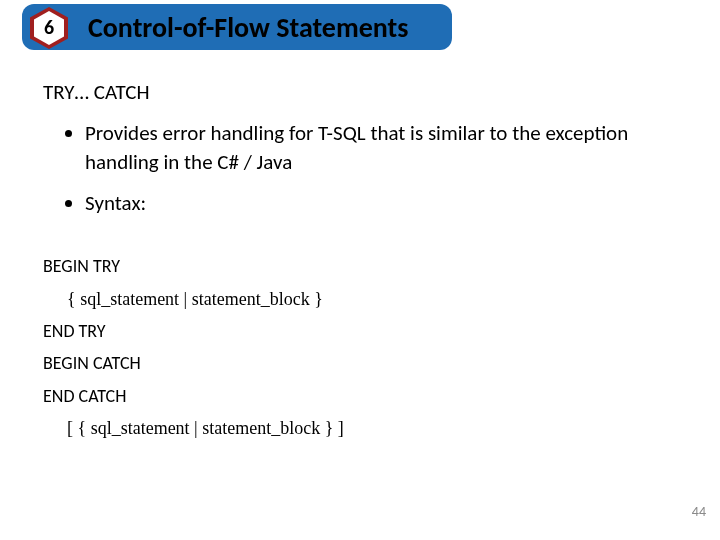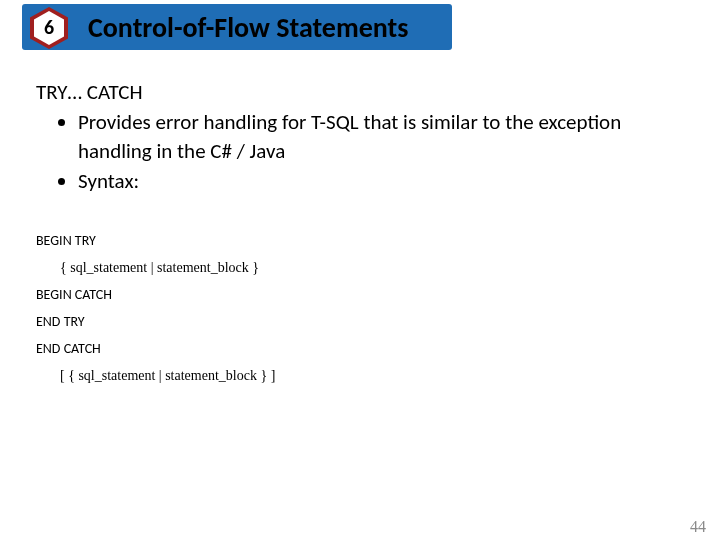--- a/index.html
+++ b/index.html
@@ -5,21 +5,21 @@
   * { margin: 0; padding: 0; box-sizing: border-box; }
   html, body { width: 720px; height: 540px; font-family: Calibri, "Segoe UI", Arial, sans-serif; background: #fff; color: #000; }
   .slide { width: 720px; height: 540px; position: relative; padding: 0; }
   .title-bar {
     position: absolute;
     top: 4px;
     left: 22px;
     width: 430px;
     height: 46px;
     background: #1f6db5;
-    border-radius: 3px;
+    border-radius: 12px;
     display: flex;
     align-items: center;
   }
   .hexagon {
     position: absolute;
     left: 30px;
     top: 7px;
     width: 38px;
     height: 42px;
     z-index: 2;
@@ -50,38 +50,37 @@
   .title-text {
     color: #000;
     font-weight: 700;
     font-size: 28px;
     margin-left: 66px;
     letter-spacing: 0px;
   }
   .body {
     position: absolute;
     top: 78px;
-    left: 36px;
+    left: 43px;
     right: 40px;
     font-size: 21px;
     line-height: 1.35;
   }
   .subhead { font-size: 21px; margin-bottom: 2px; }
   ul.bullets { list-style: disc; padding-left: 42px; margin: 0 0 16px 0; }
-  ul.bullets li { margin: 2px 0; font-size: 21px; }
-  .syntax-block { font-size: 14px; margin-top: 37px; }
+  ul.bullets li { margin: 13px 0; font-size: 21px; }
+  .syntax-block { font-size: 18px; margin-top: 37px; }
   .syntax-block .line { margin: 8px 0 8px 0; }
   .syntax-block .indent { padding-left: 24px; font-family: Liberation Serif, serif; }
   .page-num {
     position: absolute;
     right: 14px;
-    bottom: 4px;
-    font-size: 16px;
+    bottom: 20px;
+    font-size: 14px;
     color: #8a8a8a;
-    font-family: Liberation Serif, serif;
   }
 </style>
 </head>
 <body>
 
 <div class="slide">
 
   <div class="title-bar">
     <span class="title-text">Control-of-Flow Statements</span>
   </div>
@@ -95,21 +94,21 @@
 
   <div class="body">
     <div class="subhead">TRY… CATCH</div>
     <ul class="bullets">
       <li>Provides error handling for T-SQL that is similar to the exception handling in the C# / Java</li>
       <li>Syntax:</li>
     </ul>
     <div class="syntax-block">
       <div class="line">BEGIN TRY</div>
       <div class="line indent">{ sql_statement | statement_block }</div>
+      <div class="line">END TRY</div>
       <div class="line">BEGIN CATCH</div>
-      <div class="line">END TRY</div>
       <div class="line">END CATCH</div>
       <div class="line indent">[ { sql_statement | statement_block } ]</div>
     </div>
   </div>
 
   <div class="page-num">44</div>
 </div>
 
 </body></html>

